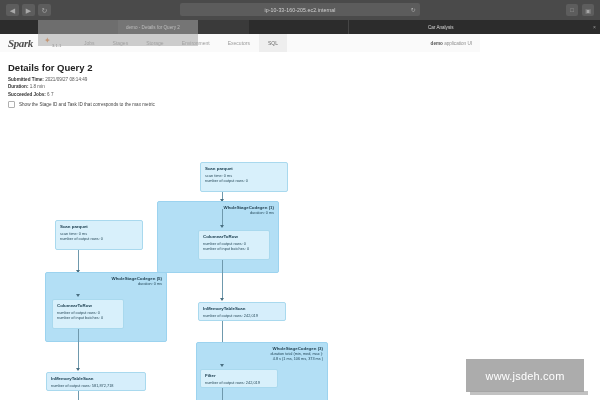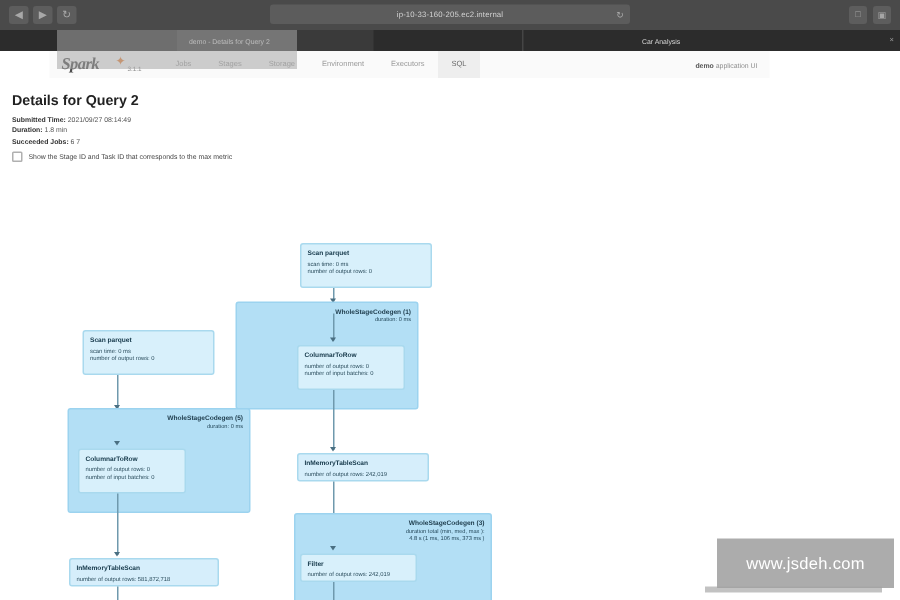--- a/index.html
+++ b/index.html
@@ -42,21 +42,21 @@
   }
   .tab.active{background:#3a3a3a;}
   .tab1{left:118px;width:115px;}
   .tab2{left:420px;width:120px;justify-content:flex-start;}
   .tabstrip-sep{position:absolute;left:348px;top:0;width:1px;height:14px;background:#454545;}
   .tab-close{position:absolute;right:4px;top:4px;color:#9a9a9a;font-size:5px;}
 
   
   .sparknav{
     position:absolute;left:0;top:34px;width:480px;height:18px;
-    background:#fafafa;border-bottom:1px solid #e3e3e3;margin-left:33px;
+    background:#fafafa;border-bottom:1px solid #e3e3e3;
   }
   .spark-logo{
     position:absolute;left:8px;top:3px;
     font-family:"Liberation Serif", serif;
     font-style:italic;font-weight:bold;font-size:11px;color:#4d4d4d;
     letter-spacing:-.4px;
   }
   .spark-star{position:absolute;left:44px;top:2px;color:#e8833a;font-size:8px;}
   .spark-ver{position:absolute;left:52px;top:9px;font-size:4.2px;color:#8a8a8a;}
   .navitems{position:absolute;left:75px;top:0;height:18px;display:flex;align-items:center;}
@@ -118,21 +118,21 @@
     position:absolute;left:38px;top:20px;width:160px;height:26px;
     background:rgba(165,165,165,0.55);
     display:flex;align-items:center;
   }
   .tg-text{
     position:absolute;left:52px;top:20px;height:26px;display:flex;align-items:center;
     color:#ffffff;font-size:15px;font-weight:bold;letter-spacing:.6px;
     text-shadow:0 1px 2px rgba(0,0,0,.35);
   }
   .watermark{
-    position:absolute;right:4px;bottom:8px;width:118px;height:33px;
+    position:absolute;right:16px;bottom:8px;width:118px;height:33px;
     background:rgba(160,160,160,0.88);
     display:flex;align-items:center;justify-content:center;
     color:#ffffff;font-size:11px;letter-spacing:.2px;
   }
   .wm-shadow{
     position:absolute;right:12px;bottom:5px;width:118px;height:4px;
     background:rgba(120,120,120,0.45);
   }
 </style>
 </head>

